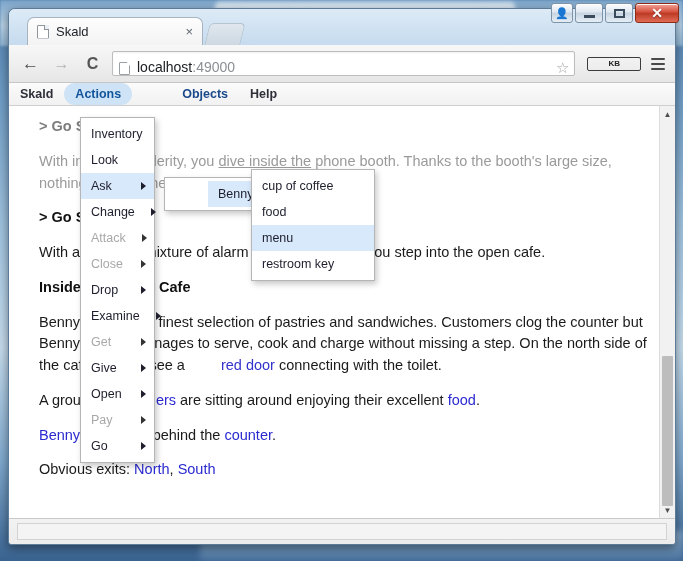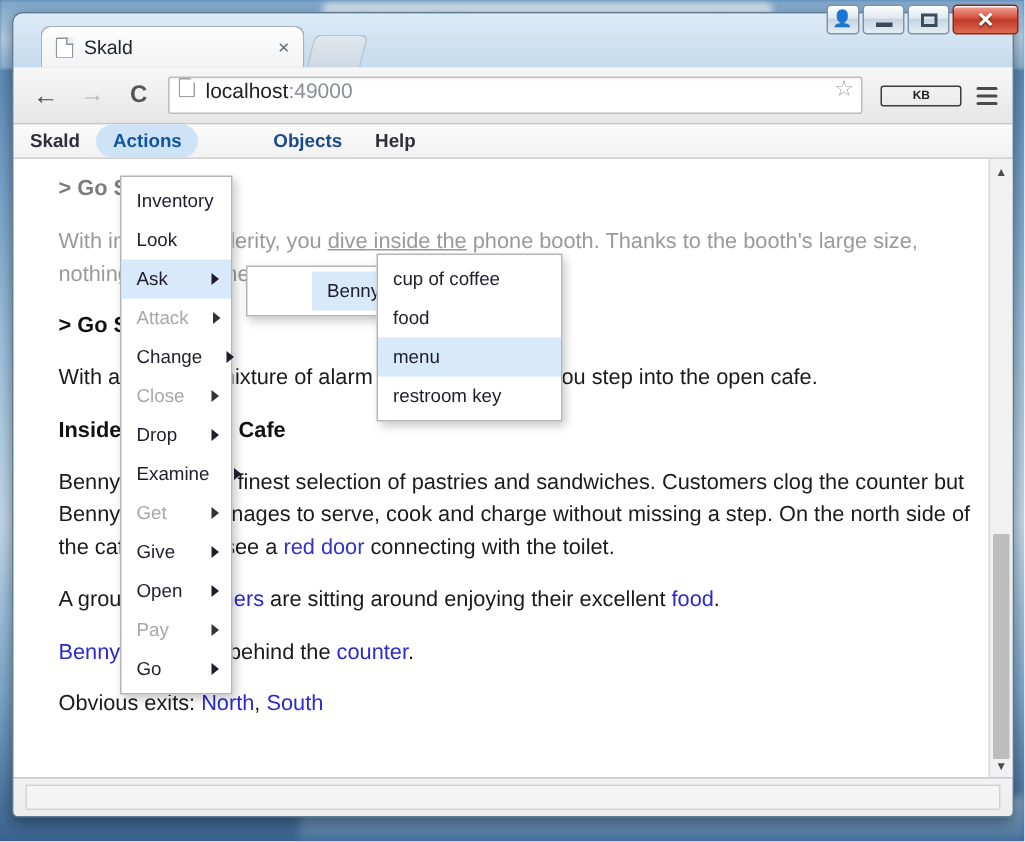--- a/index.html
+++ b/index.html
@@ -150,21 +150,21 @@
     font-size: 17px; color: #4a4a4a; line-height: 1;
     user-select: none;
   }
   .navbtn.fwd { color: #b4b4b4; font-size: 16px; }
   .navbtn.reload { font-size: 16px; font-weight: bold; color: #555; }
   .omnibox {
     flex: 1 1 auto; height: 25px; margin: 0 4px 0 2px;
     background: #fff;
     border: 1px solid #bdbdbd;
     border-radius: 2px;
-    display: flex; align-items: flex-start;
+    display: flex; align-items: flex-end;
     padding: 0 5px 0 6px;
     box-shadow: inset 0 1px 2px rgba(0,0,0,.06);
   }
   .omnibox .page-ico {
     width: 11px; height: 13px; margin-right: 7px; position: relative; flex: 0 0 auto;
   }
   .omnibox .page-ico::before {
     content: ""; position: absolute; inset: 0;
     background: #fff; border: 1px solid #9aa0a6; border-radius: 1px;
     clip-path: polygon(0 0, 70% 0, 100% 28%, 100% 100%, 0 100%);
@@ -209,21 +209,21 @@
     color: #1b1b1b;
     line-height: 1.5;
   }
   .content-inner { padding: 10px 24px 10px 30px; }
   .content p { margin: 0 0 13px 0; }
   .cmd { color: #7c7c7c; font-weight: bold; }
   .cmd.recent { color: #111; }
   .faded { color: #9a9a9a; }
   .roomtitle { font-weight: bold; color: #101010; margin: 0; }
   a.obj { color: #2a2ad0; text-decoration: none; cursor: pointer; }
-  a.obj.red { color: #3333cc; }
+  a.obj.red { color: #3333cc; margin-left: 32px; }
 
   
   .vscroll {
     position: absolute; right: 0; top: 97px; bottom: 26px; width: 16px;
     background: #f1f1f1; border-left: 1px solid #dcdcdc;
     z-index: 15;
   }
   .vscroll .arrow {
     position: absolute; left: 0; right: 0; height: 16px;
     display: flex; align-items: center; justify-content: center;
@@ -379,26 +379,26 @@
       <div class="row">
           <span class="lbl">Inventory</span>
         </div>
       <div class="row">
           <span class="lbl">Look</span>
         </div>
       <div class="row hl">
           <span class="lbl">Ask</span>
           <span class="arrow"></span>
         </div>
+      <div class="row">
+          <span class="lbl">Change</span>
+          <span class="arrow"></span>
+        </div>
       <div class="row disabled">
           <span class="lbl">Attack</span>
-          <span class="arrow"></span>
-        </div>
-      <div class="row">
-          <span class="lbl">Change</span>
           <span class="arrow"></span>
         </div>
       <div class="row disabled">
           <span class="lbl">Close</span>
           <span class="arrow"></span>
         </div>
       <div class="row">
           <span class="lbl">Drop</span>
           <span class="arrow"></span>
         </div>

